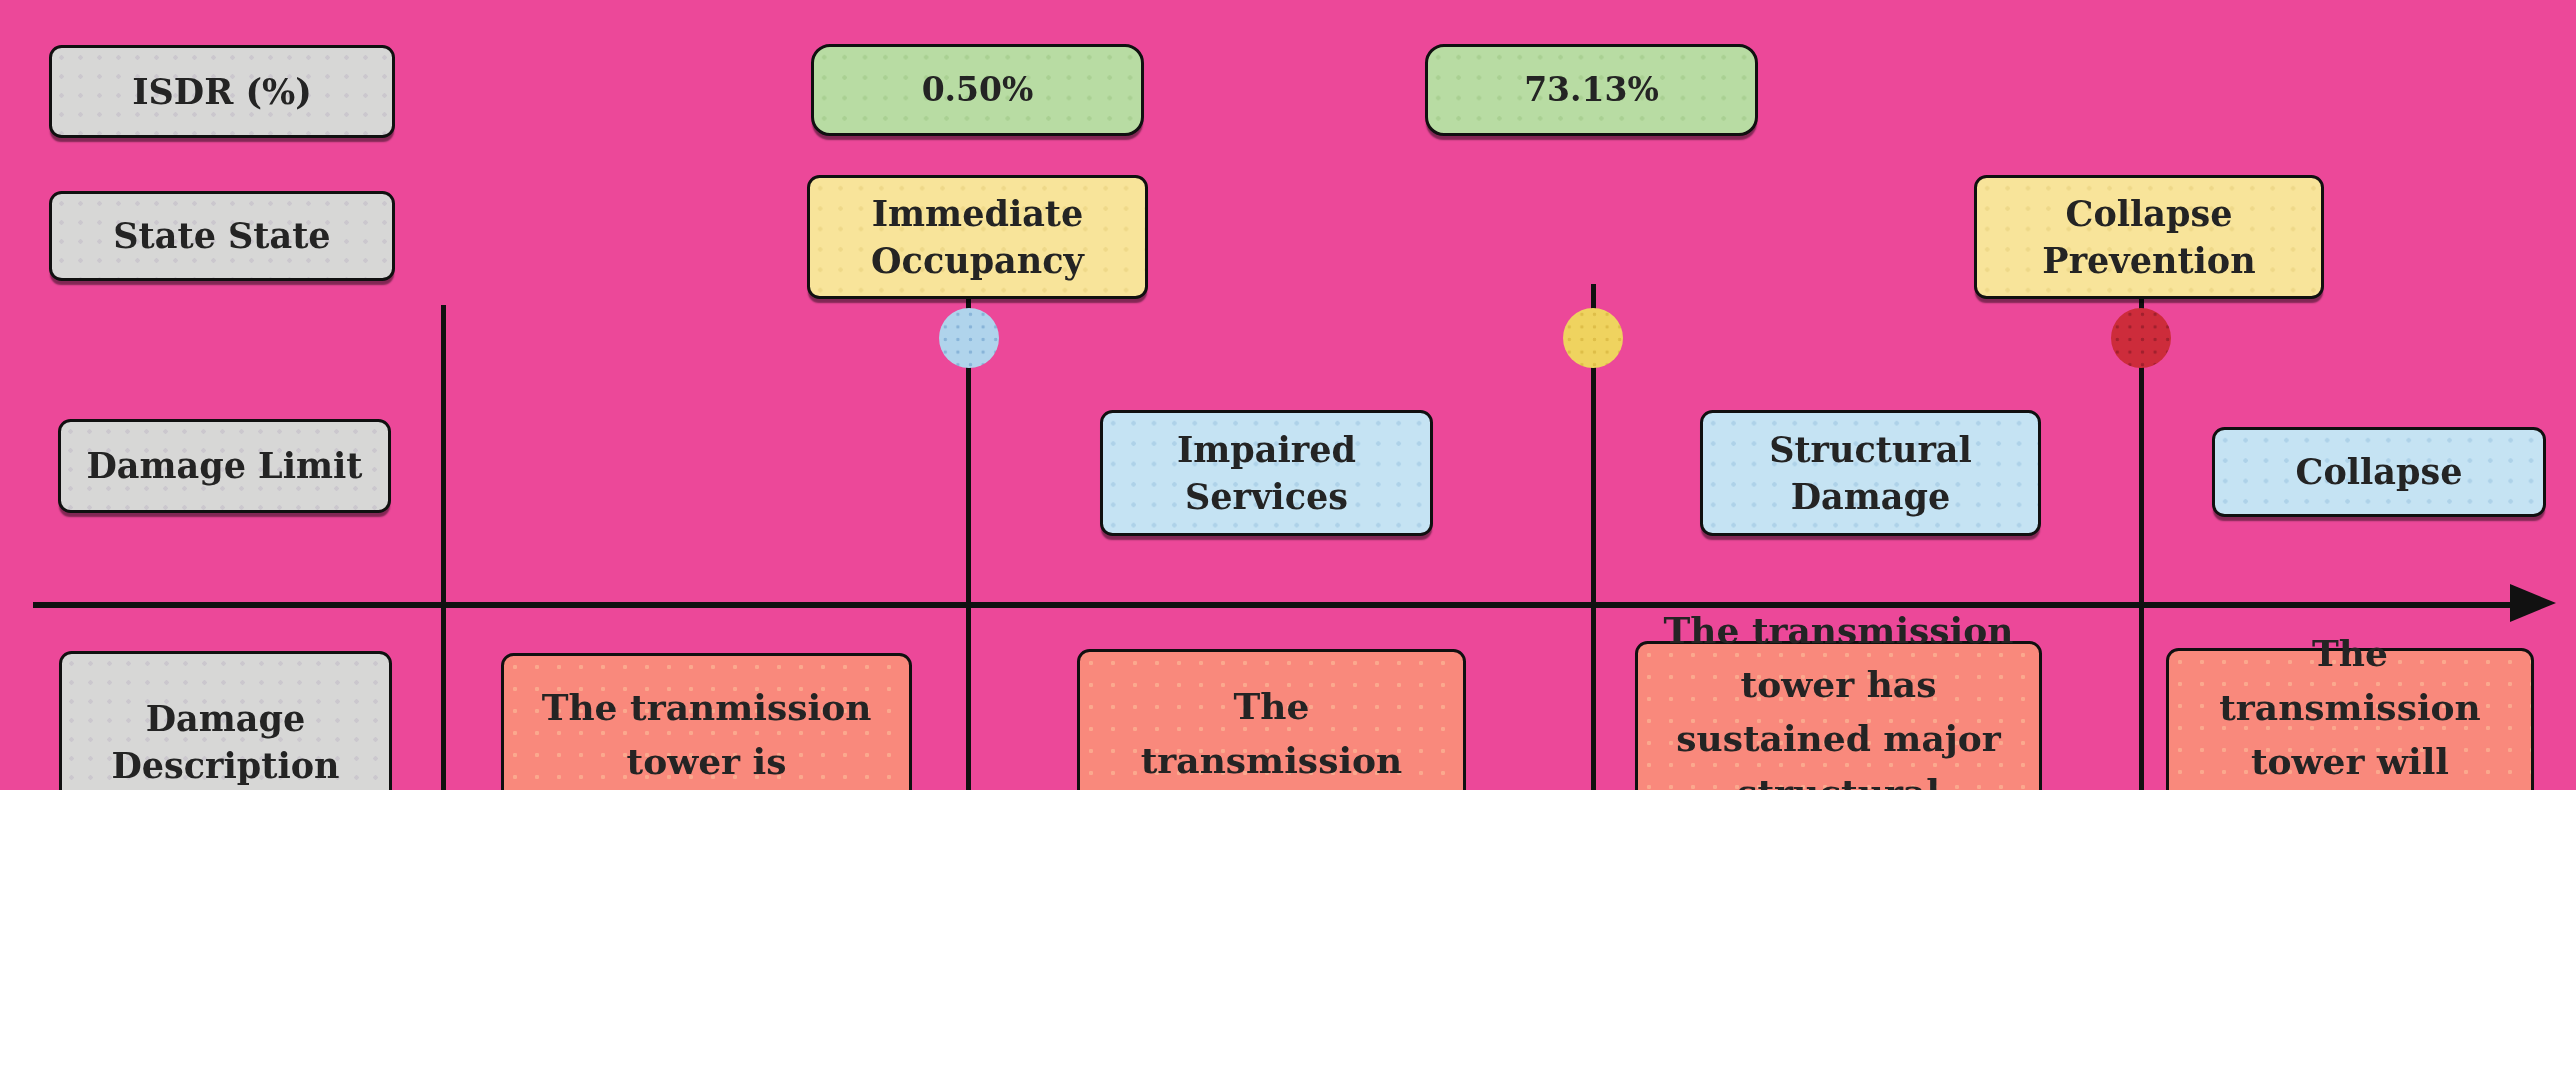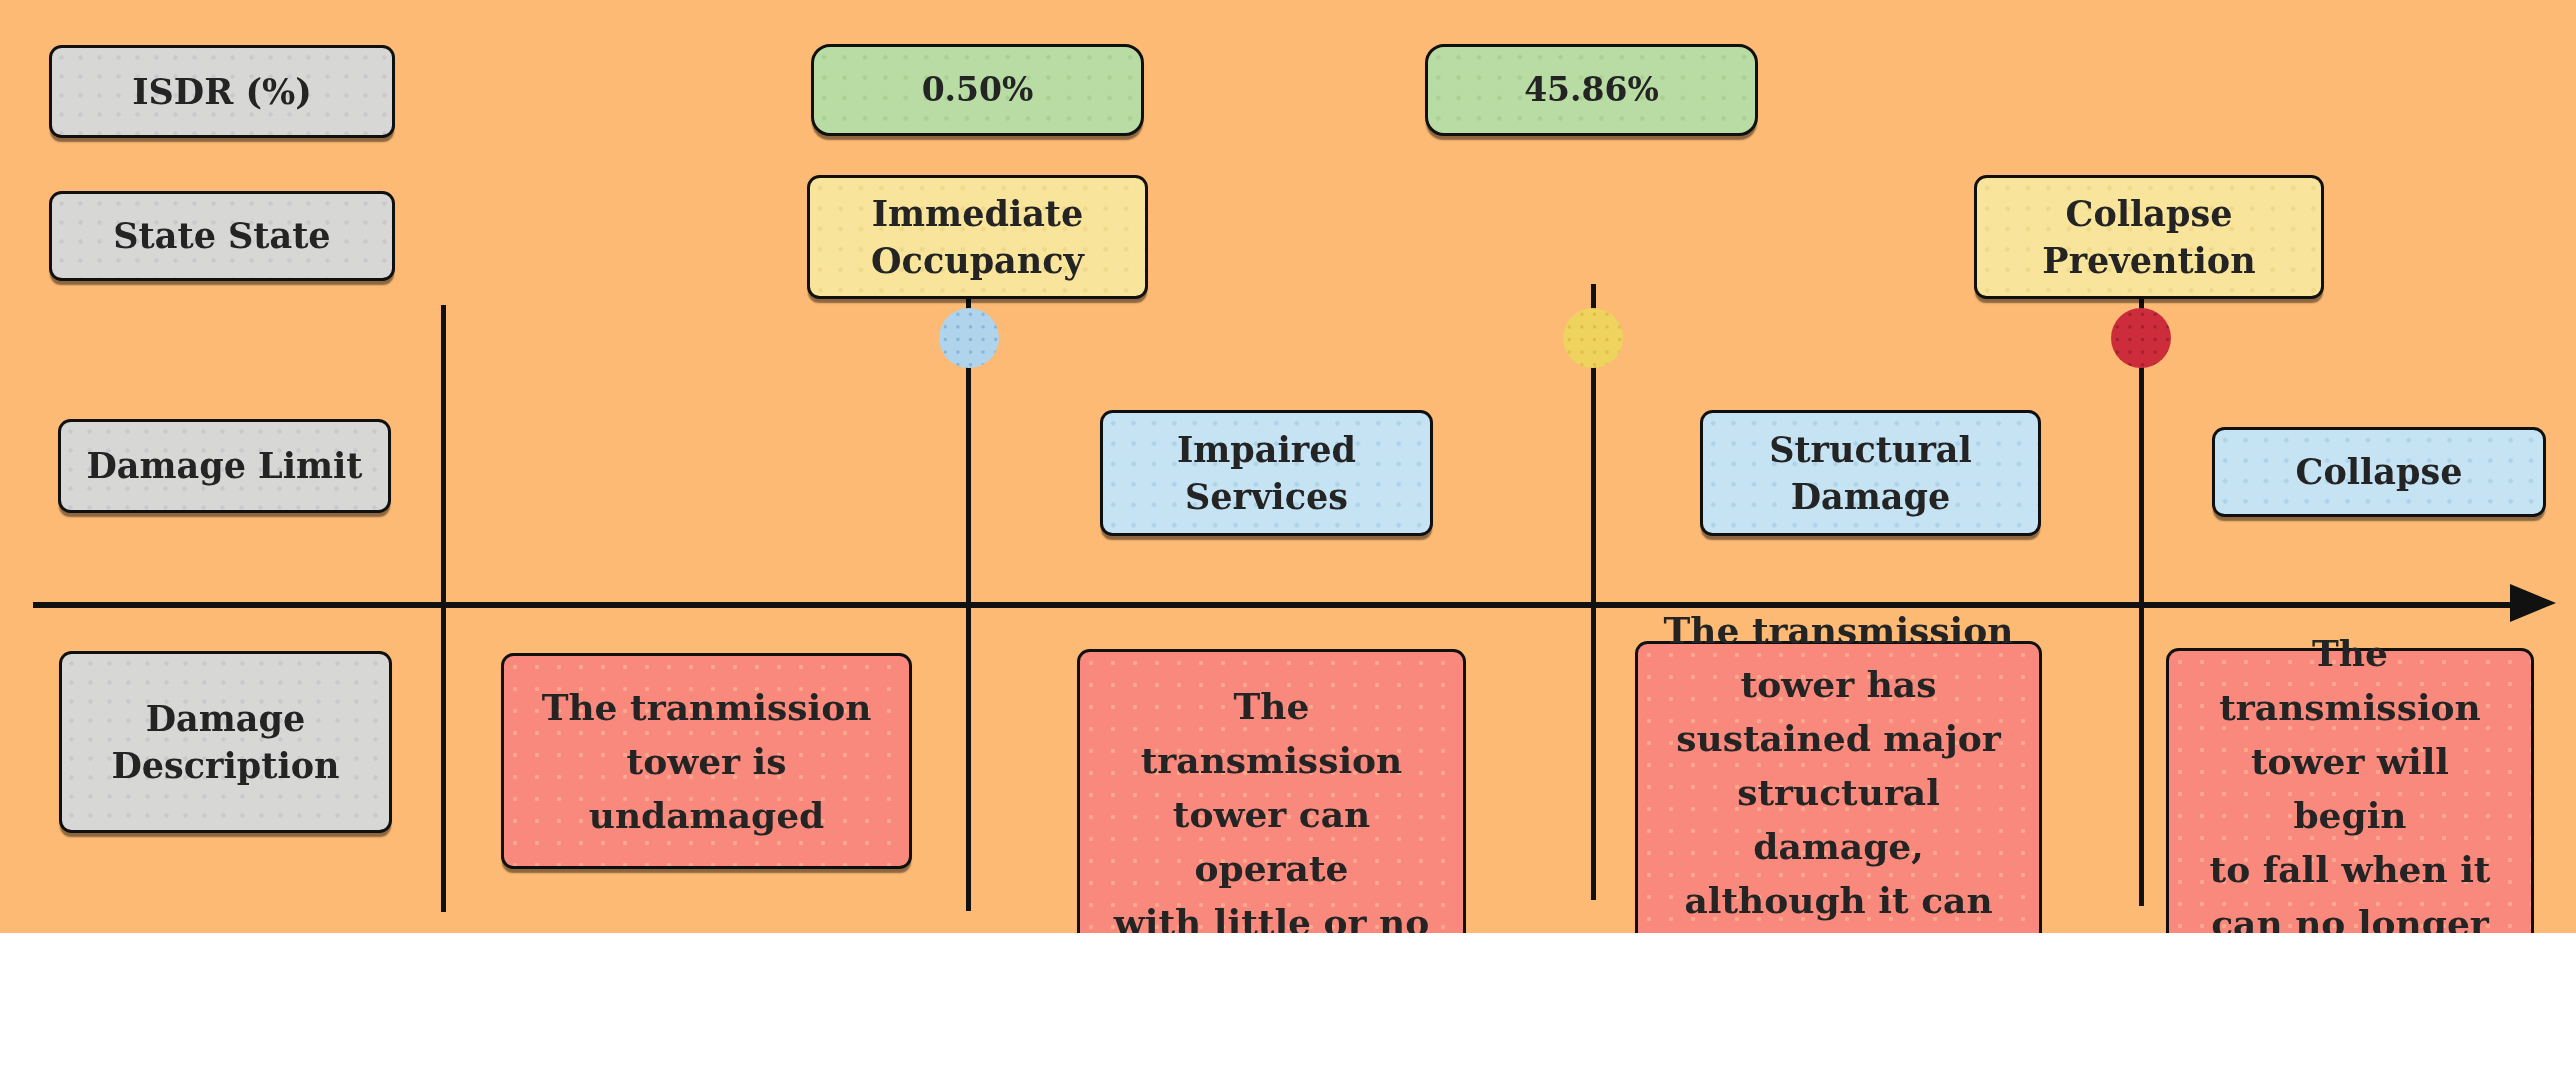--- a/index.html
+++ b/index.html
@@ -1,20 +1,20 @@
 <!DOCTYPE html>
 <html style="font-size:12.6px"><head>
 <meta charset="utf-8">
 <style>
   html,body{margin:0;padding:0;background:#ffffff;}
   .canvas{
     position:relative;
     width:2576px;
-    height:933px;
-    background:#fdba74;
+    height:790px;
+    background:#ec4899;
     font-family:"DejaVu Serif","Liberation Serif",serif;
     overflow:hidden;
   }
   .box{
     position:absolute;
     box-sizing:border-box;
     border:3.9px solid #101010;
     border-radius:12.6px;
     display:flex;
     align-items:center;
@@ -113,21 +113,21 @@
   <div class="dot dot-yellow" style="left:1563px;top:308px"></div>
   <div class="dot dot-red" style="left:2111px;top:308px"></div>
 
   <div class="box gray lbl" style="left:49px;top:45px;width:346px;height:93px">ISDR (%)</div>
   <div class="box gray lbl" style="left:49px;top:191px;width:346px;height:90px">State State</div>
   <div class="box gray lbl" style="left:58px;top:419px;width:333px;height:94px">Damage Limit</div>
   <div class="box gray lbl" style="left:59px;top:651px;width:333px;height:182px">Damage
 Description</div>
 
   <div class="box green val" style="left:811px;top:44px;width:333px;height:92px">0.50%</div>
-  <div class="box green val" style="left:1425px;top:44px;width:333px;height:92px">45.86%</div>
+  <div class="box green val" style="left:1425px;top:44px;width:333px;height:92px">73.13%</div>
 
   <div class="box yellow lbl" style="left:807px;top:175px;width:341px;height:124px">Immediate
 Occupancy</div>
   <div class="box yellow lbl" style="left:1974px;top:175px;width:350px;height:124px">Collapse
 Prevention</div>
 
   <div class="box blue lbl" style="left:1100px;top:410px;width:333px;height:126px">Impaired
 Services</div>
   <div class="box blue lbl" style="left:1700px;top:410px;width:341px;height:126px">Structural
 Damage</div>

